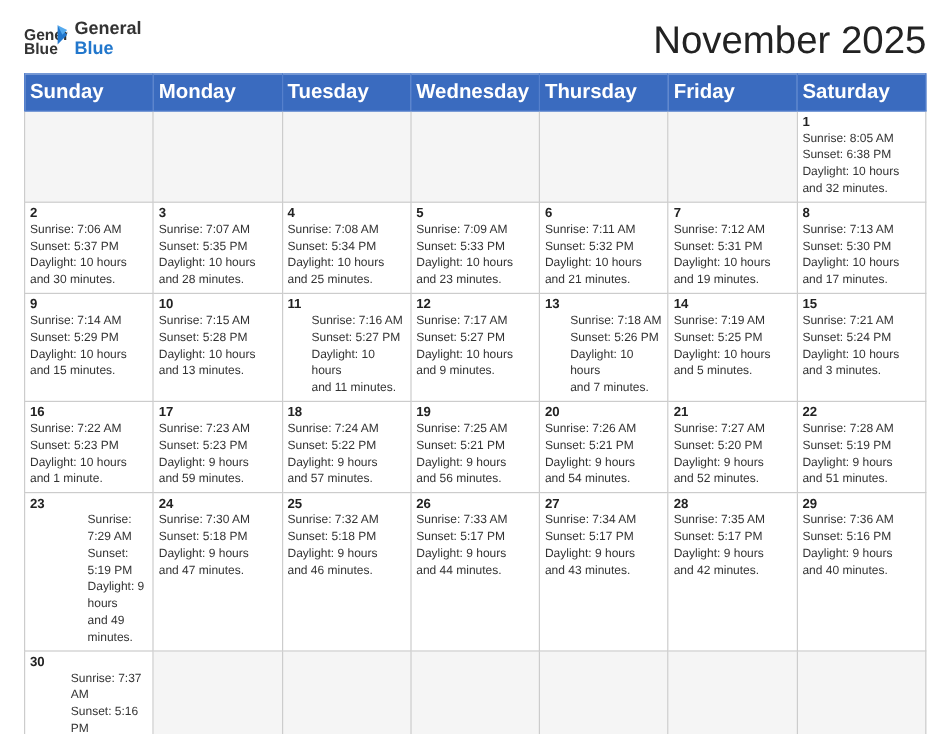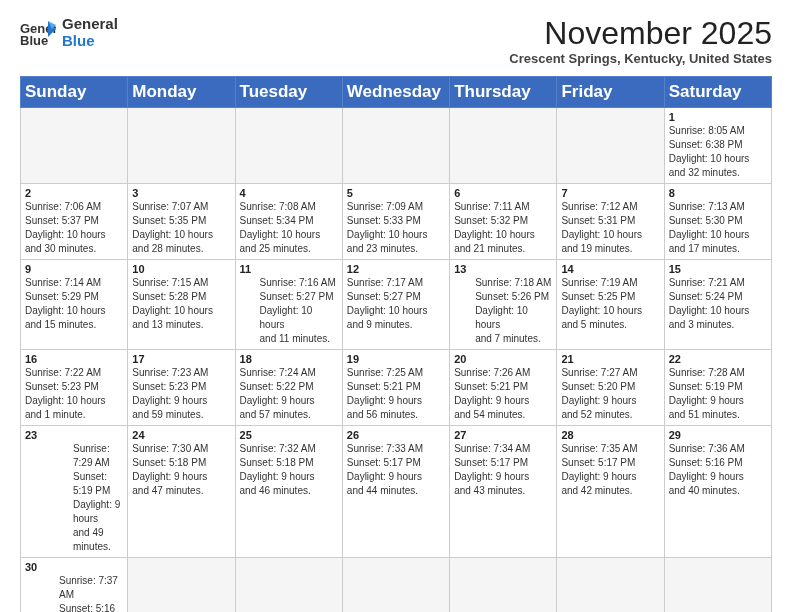--- a/index.html
+++ b/index.html
@@ -96,21 +96,20 @@
         <polygon points="28,2 36,10 28,18" fill="#2277cc"></polygon>
         <polygon points="28,2 36,6 32,10" fill="#55aaee"></polygon>
       </svg>
       <div style="display:flex;flex-direction:column;margin-left:2px;">
         <span style="font-size:15px;font-weight:bold;color:#333;line-height:1.1;">General</span>
         <span style="font-size:15px;font-weight:bold;color:#2277cc;line-height:1.1;">Blue</span>
       </div>
     </div>
     <div class="title-area">
       <div class="month-title">November 2025</div>
-      <div class="location">Crescent Springs, Kentucky, United States</div>
     </div>
   </div>
 
   <table class="calendar">
     <thead>
       <tr>
       <th>Sunday</th>
           <th>Monday</th>
           <th>Tuesday</th>
           <th>Wednesday</th>

